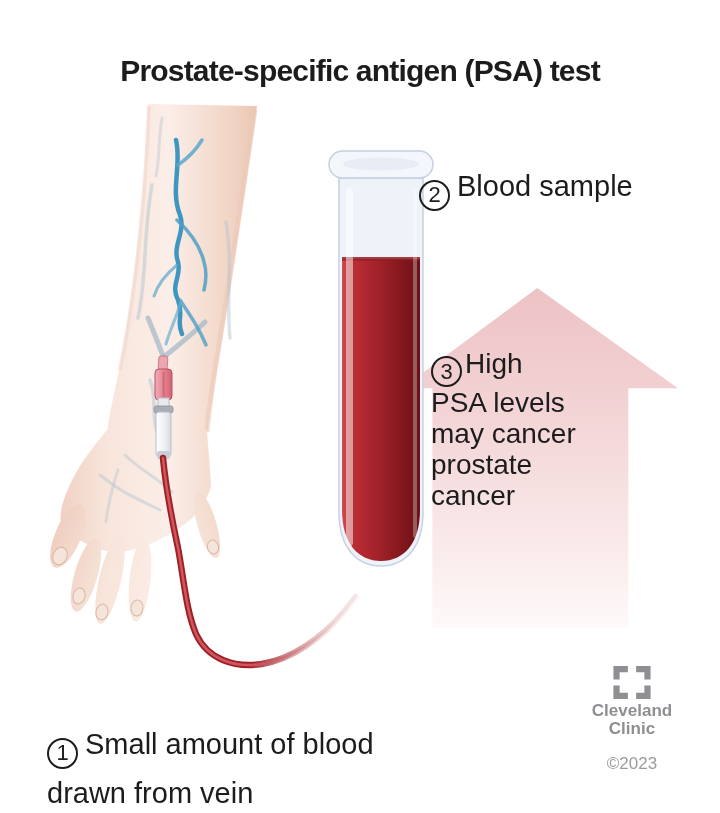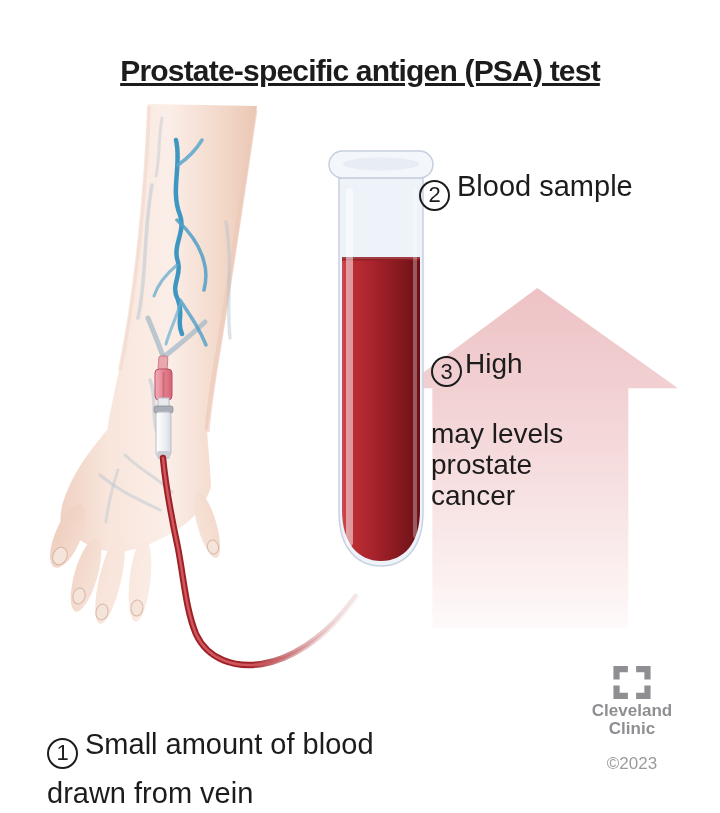--- a/index.html
+++ b/index.html
@@ -2,21 +2,21 @@
 <html><head>
 <meta charset="utf-8">
 <style>
   html,body { margin:0; padding:0; background:#ffffff; }
   .canvas {
     position:relative; width:720px; height:813px; background:#ffffff;
     font-family:"Liberation Sans", sans-serif; color:#1c1c1c; overflow:hidden;
   }
   .title {
     position:absolute; top:54px; left:0; width:100%; text-align:center;
-    font-size:30px; font-weight:bold; letter-spacing:-0.8px; z-index:5;text-decoration:underline;
+    font-size:30px; font-weight:bold; letter-spacing:-0.8px; z-index:5;
   }
   .label { position:absolute; font-size:29px; line-height:48px; z-index:4; color:#1c1c1c; }
   #label1 { left:47px; top:720px; width:400px; }
   #label2 { left:419px; top:162px; width:285px; }
   #label3 { left:431px; top:348px; width:216px; font-size:28px; line-height:31px; }
   .num {
     display:inline-flex; align-items:center; justify-content:center;
     width:31px; height:31px; box-sizing:border-box;
     border:2.5px solid #1c1c1c; border-radius:50%;
     font-size:22px; vertical-align:-6px; margin-right:7px;
@@ -164,22 +164,22 @@
     <rect x="329" y="151" width="104" height="27" rx="13.5" fill="#f3f6fb" stroke="#c6cfdf" stroke-width="1.5"></rect>
     <ellipse cx="381" cy="164" rx="38" ry="6.5" fill="#e7ecf5"></ellipse>
   </svg>
 
   <div class="label" id="label2">
     <span class="num">2</span><span>Blood sample</span><br>
   </div>
 
   <div class="label" id="label3">
     <span class="num">3</span><span>High</span><br>
-    <br>
-    <span>may levels</span><br>
+    <span>PSA levels</span><br>
+    <span>may cancer</span><br>
     <span>prostate</span><br>
     <span>cancer</span>
   </div>
 
   <div class="label" id="label1">
     <span class="num">1</span><span>Small amount of blood</span><br>
     <span>drawn from vein</span>
   </div>
 
   <div class="footer">

